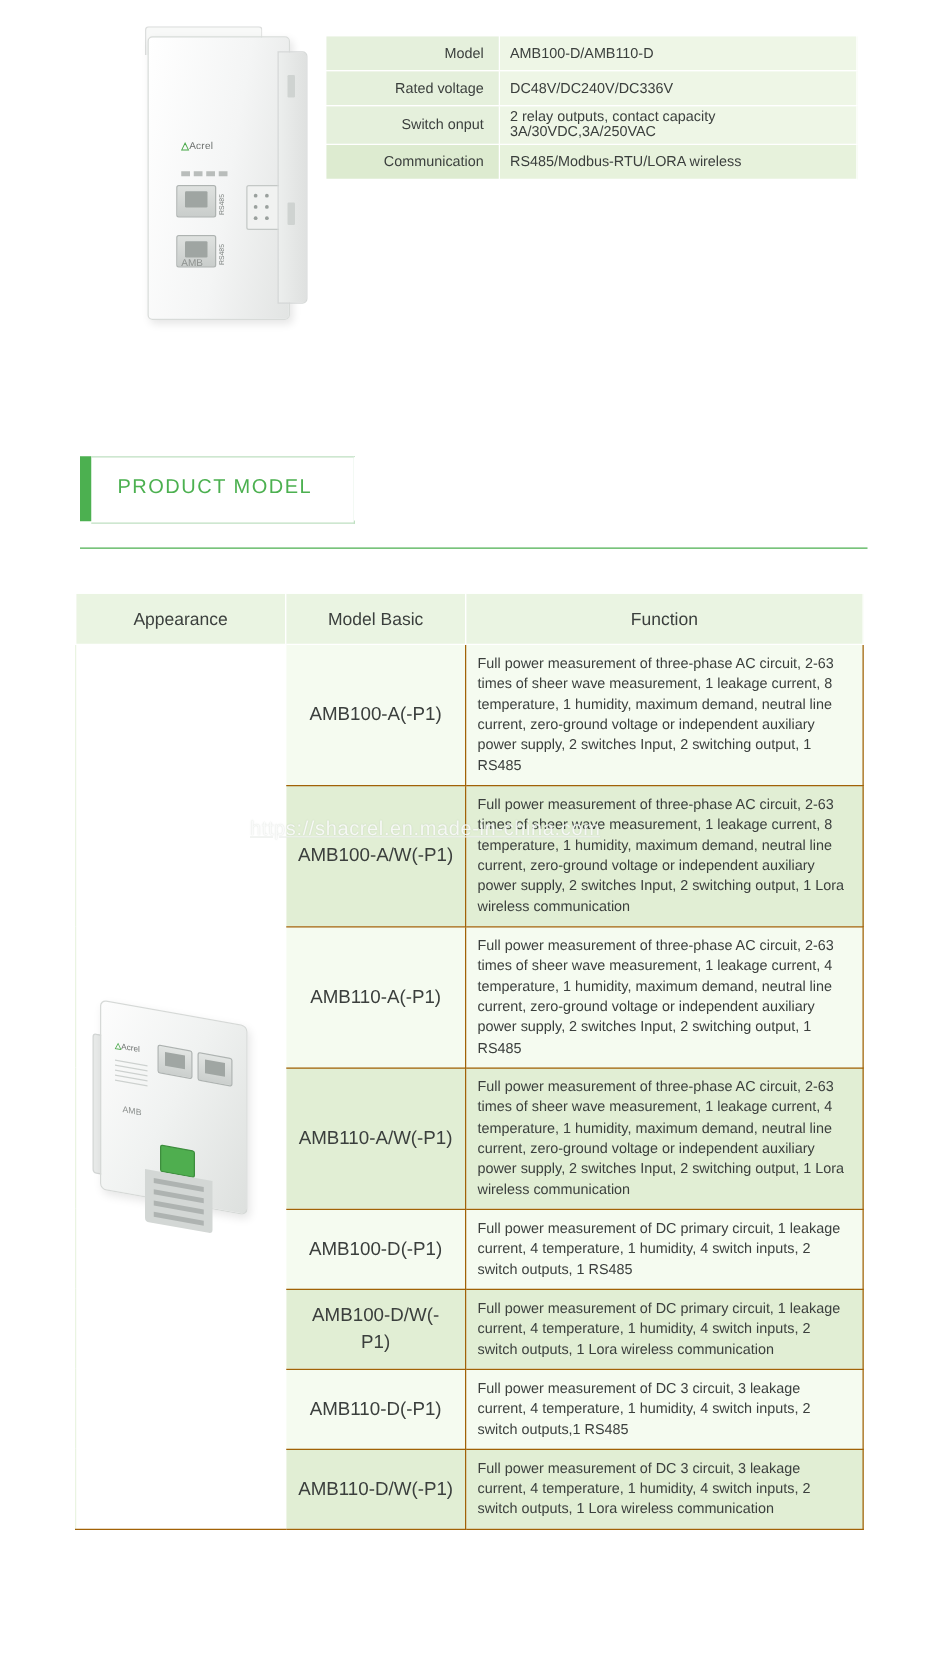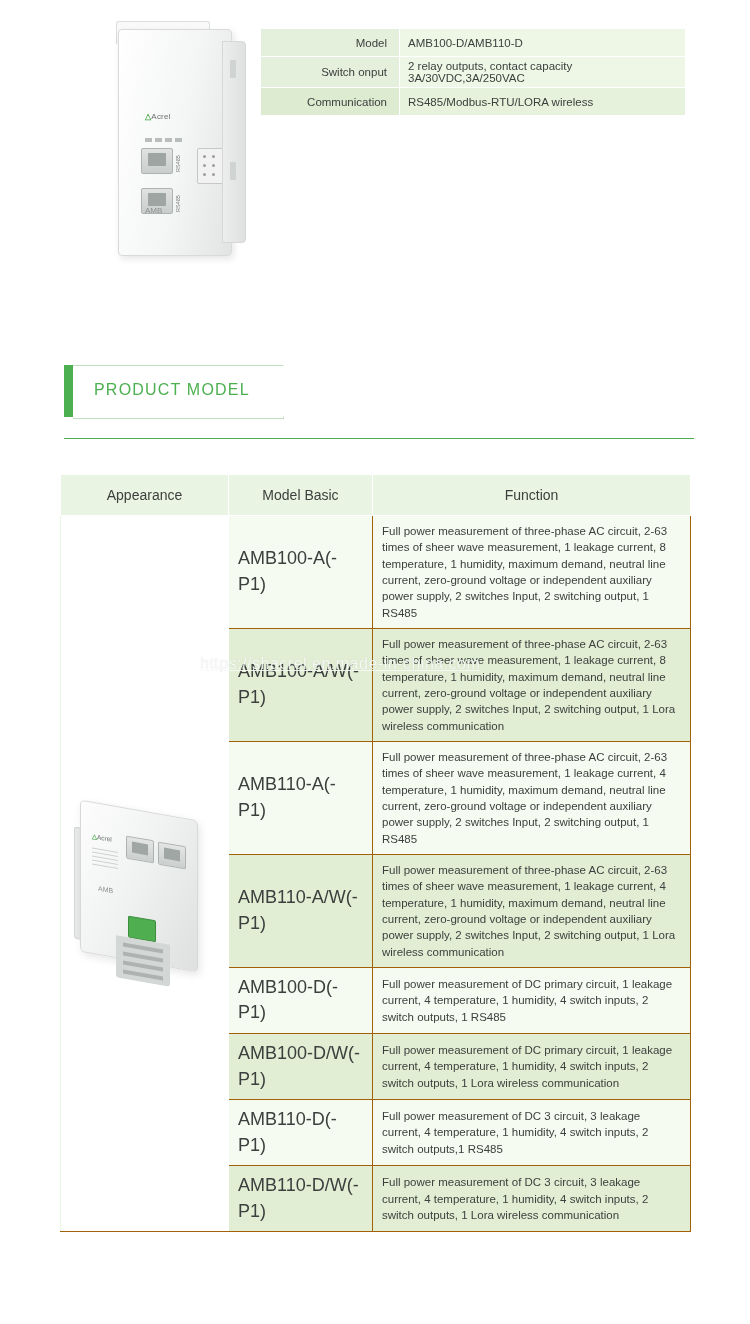--- a/index.html
+++ b/index.html
@@ -263,21 +263,22 @@
     padding: 7px 9px;
     line-height: 1.42;
   }
   .model-table td.appearance {
     background: #ffffff;
     border-left: 1px solid #eaf4e2;
     border-right: 1px solid #ffffff;
     padding: 0;
   }
   .model-table td.model {
-    font-size: 18px;
+    text-align: center;
+    font-size: 15px;
   }
   .row-a td.model, .row-a td.func { background: #f5fbf0; }
   .row-b td.model, .row-b td.func { background: #e1eed4; }
   .col-appearance { width: 168px; }
   .col-model { width: 144px; }
   .col-func { width: 318px; }
 
   
   .device-low {
     position: absolute;
@@ -432,20 +433,24 @@
     </div>
   </div>
 
   <table class="spec-table">
     <tbody>
       <tr>
         <td class="k">Model</td>
         <td class="v">AMB100-D/AMB110-D</td>
       </tr>
       <tr>
+        <td class="k">Rated voltage</td>
+        <td class="v">DC48V/DC240V/DC336V</td>
+      </tr>
+      <tr>
         <td class="k">Switch onput</td>
         <td class="v">2 relay outputs, contact capacity 3A/30VDC,3A/250VAC</td>
       </tr>
       <tr class="alt">
         <td class="k">Communication</td>
         <td class="v">RS485/Modbus-RTU/LORA wireless</td>
       </tr>
     </tbody>
   </table>
 </div>

